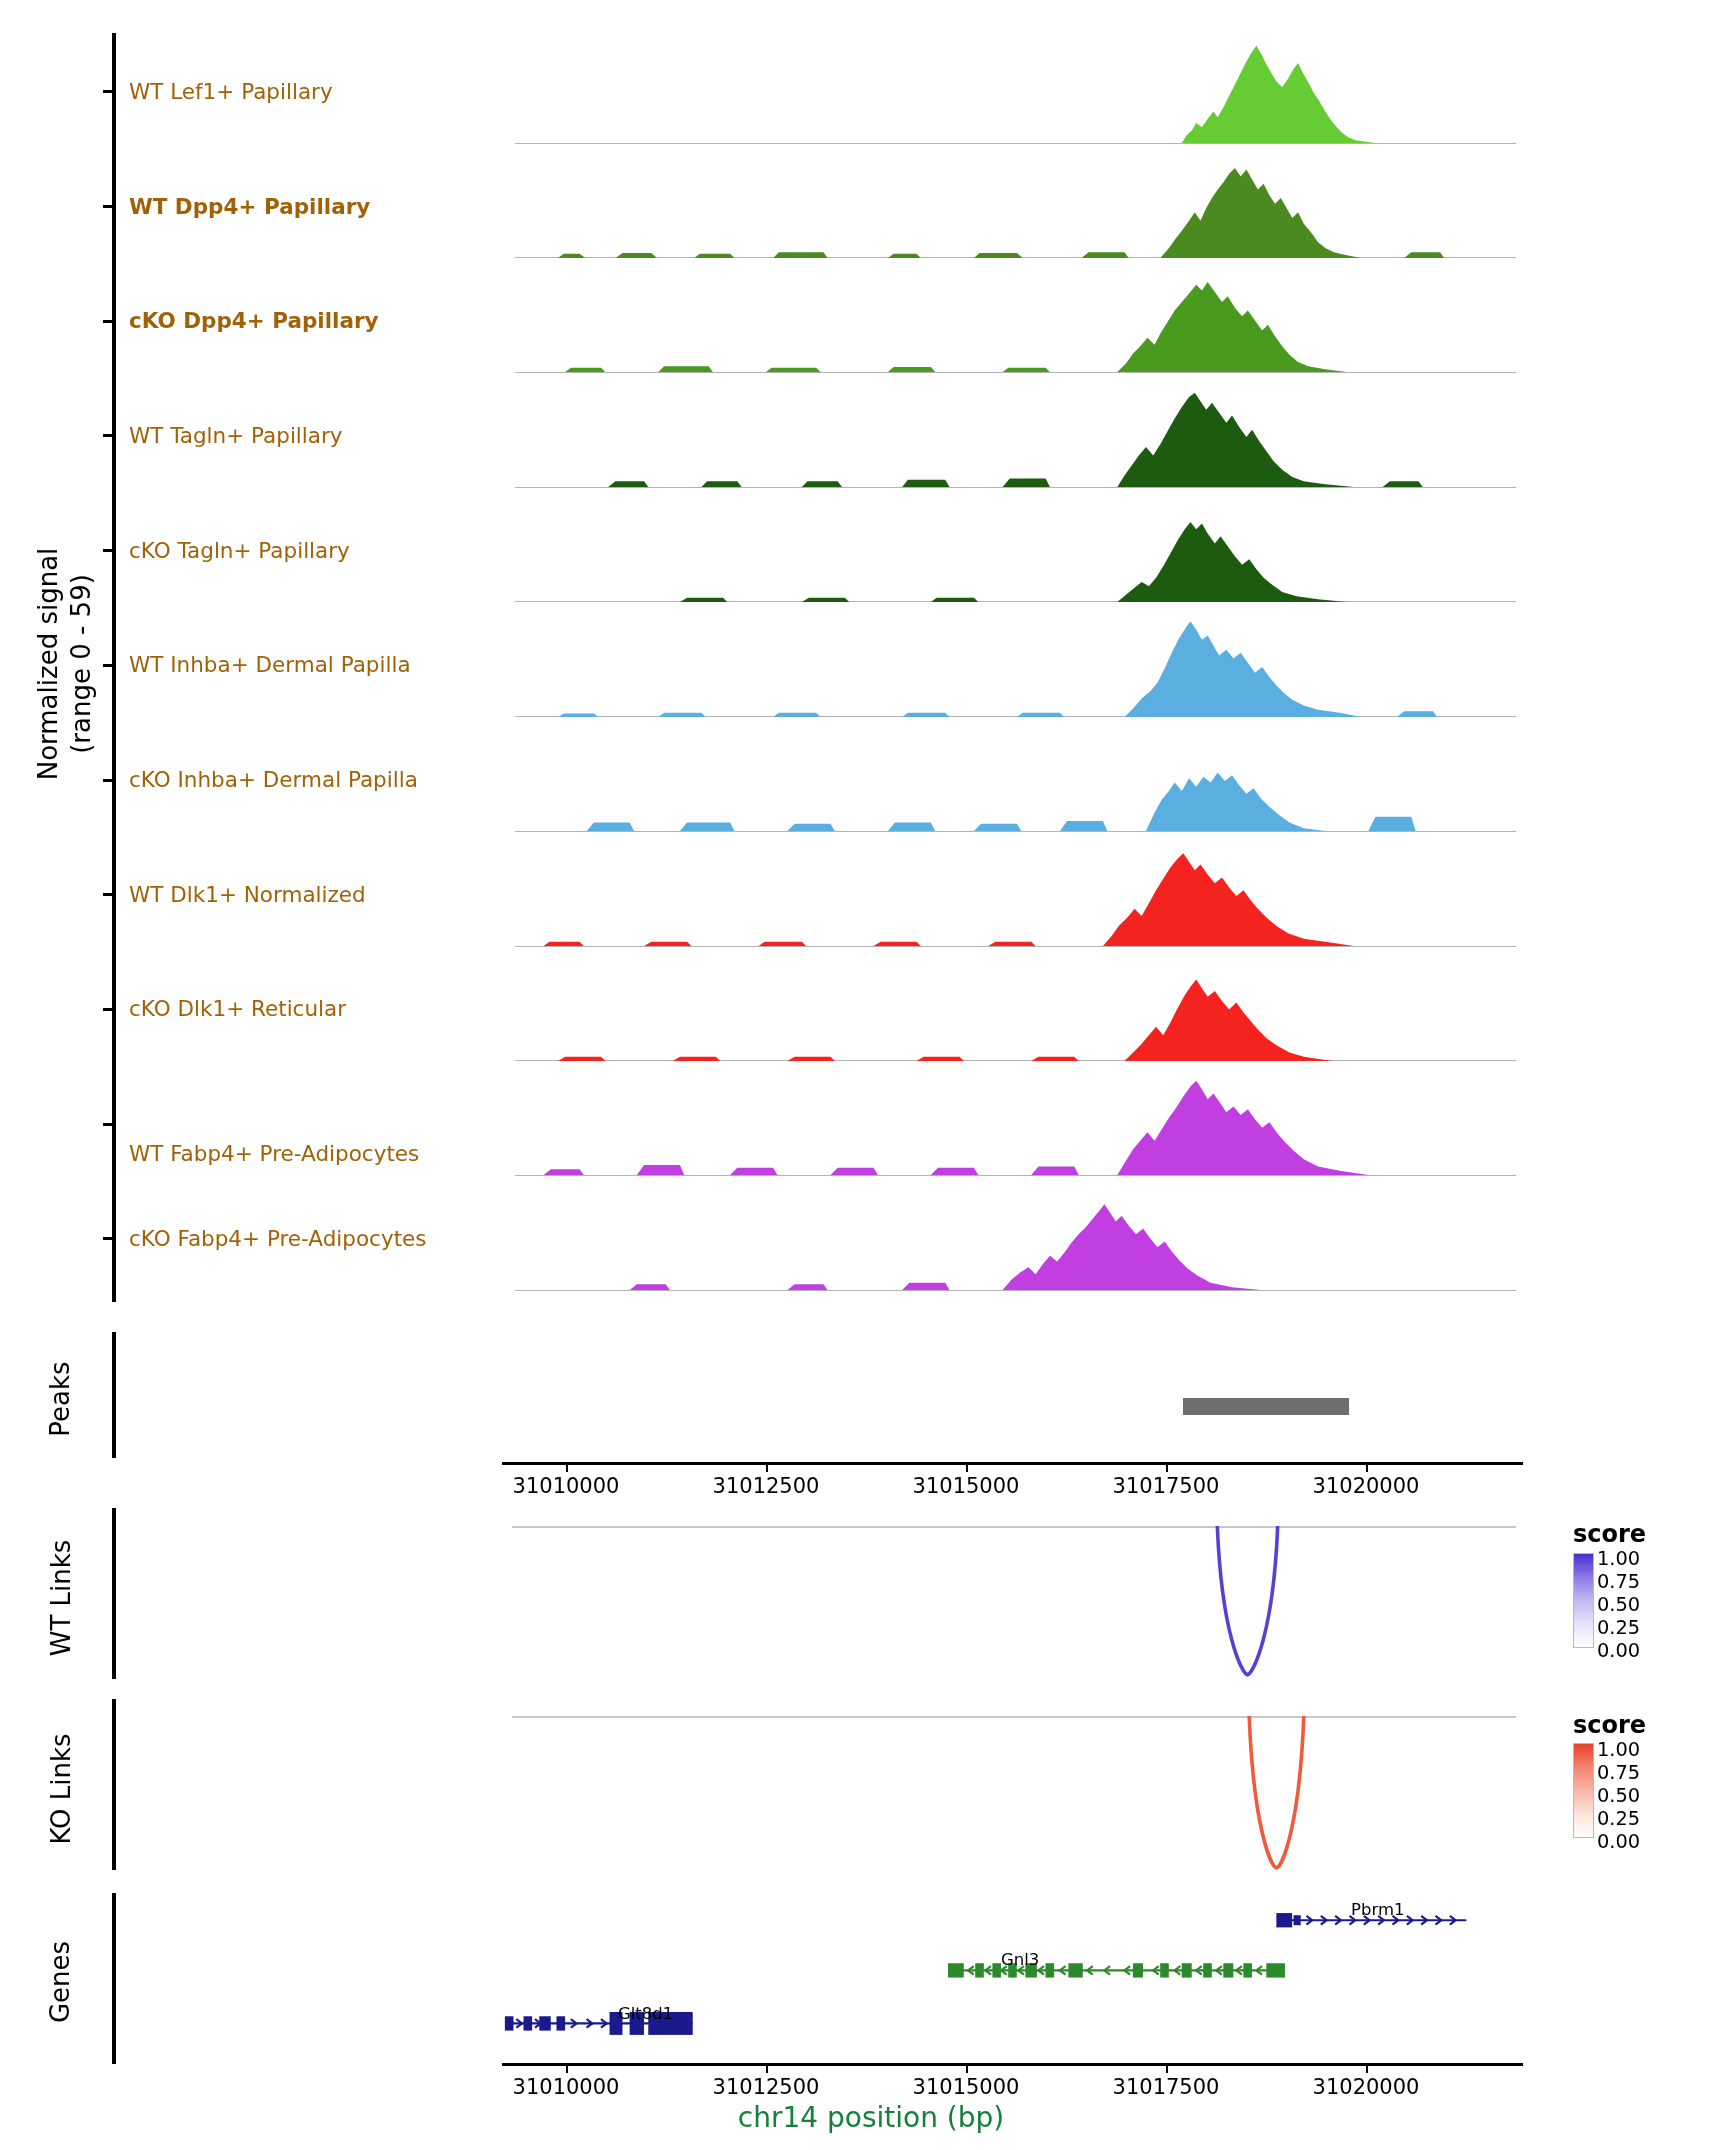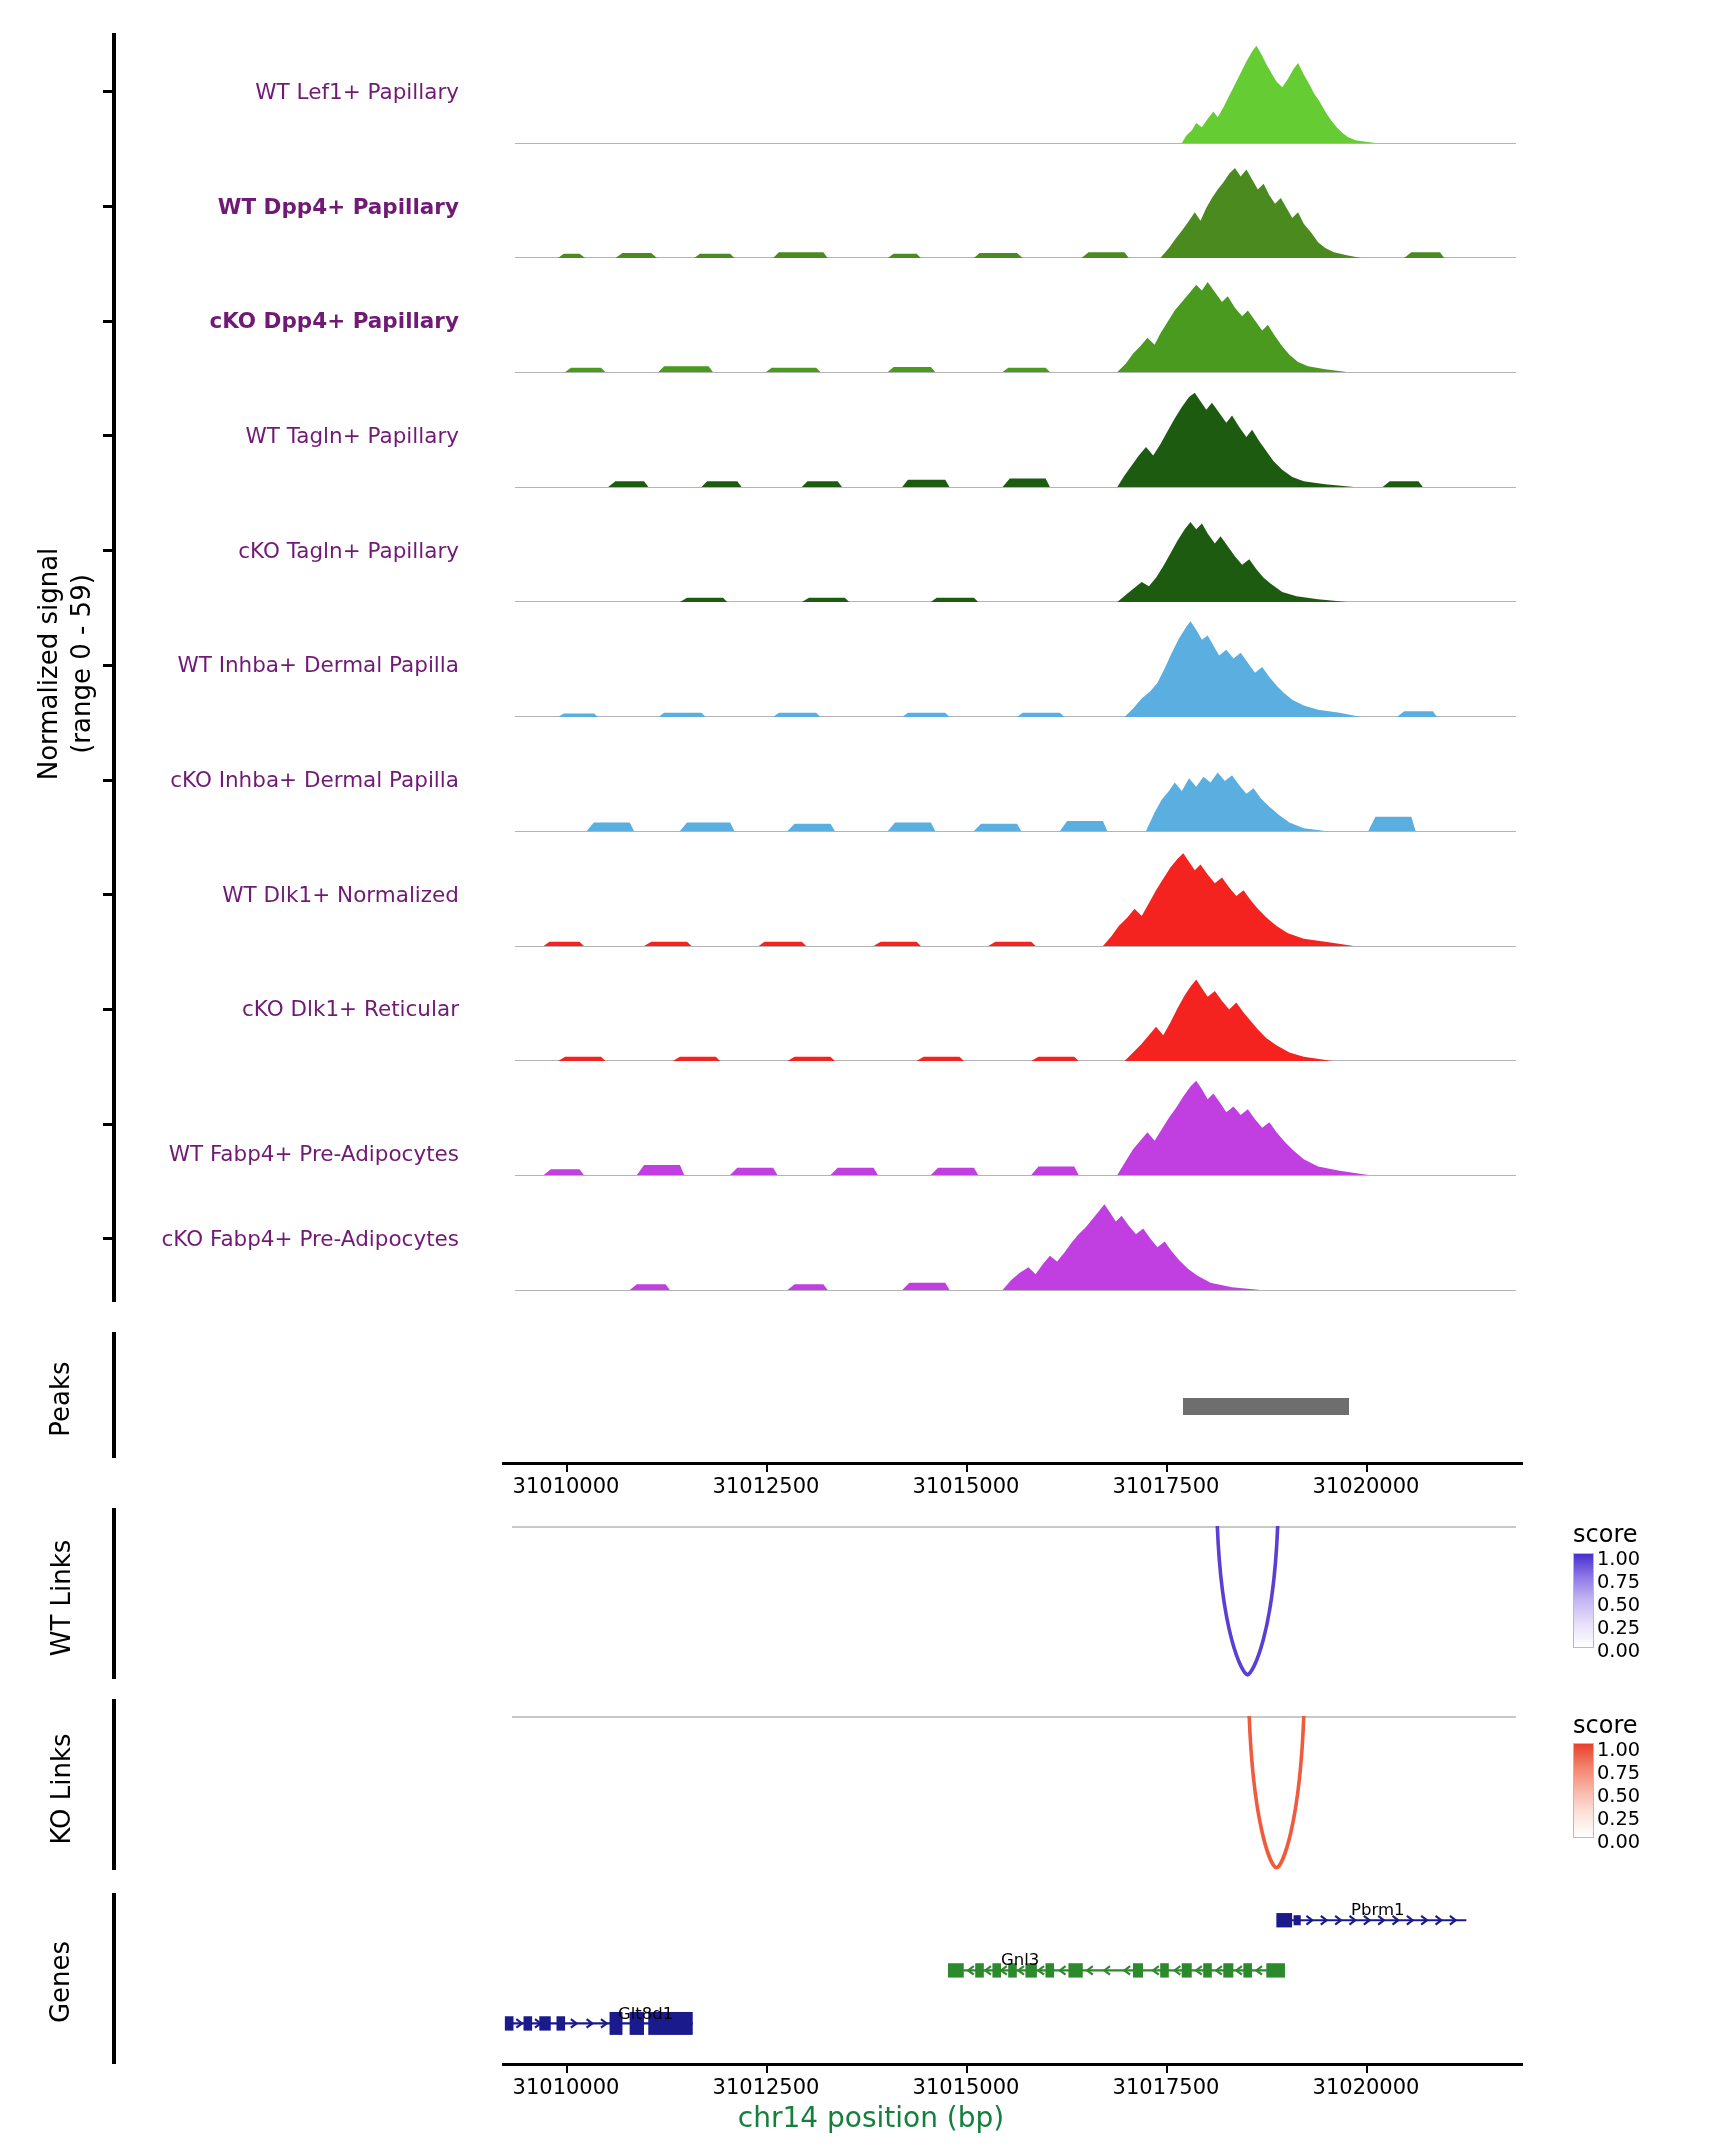--- a/index.html
+++ b/index.html
@@ -13,34 +13,34 @@
     color:#000;
     text-align:center;
     white-space:nowrap;
   }
   .axisbar{position:absolute;background:#000;}
   .tick{position:absolute;background:#000;width:8.6px;height:2.9px;}
 
   .trackLabel{
     position:absolute;
     font-size:21.5px;
-    color:#701a75;
-    text-align:right;
+    color:#a16207;
+    text-align:left;
     white-space:nowrap;
   }
   .trackBase{position:absolute;background:#b3b3b3;height:1.4px;}
   .trackSvg{position:absolute;}
 
   .peakBar{position:absolute;background:#6e6e6e;}
   .axisLine{position:absolute;background:#000;height:2.9px;}
   .axisTickV{position:absolute;background:#000;width:2.2px;height:10px;}
   .axisTickLabel{position:absolute;font-size:21px;color:#000;text-align:center;white-space:nowrap;}
 
   .linkTop{position:absolute;background:#c8c8c8;height:2.2px;}
-  .legendTitle{position:absolute;font-size:24px;color:#000;white-space:nowrap;}
+  .legendTitle{position:absolute;font-size:24px;color:#000;white-space:nowrap;font-weight:bold;}
   .legendBar{position:absolute;width:18.6px;border:0.7px solid #bbb;}
   .legendTickLabel{position:absolute;font-size:19.4px;color:#000;white-space:nowrap;}
 
   .geneLabel{position:absolute;font-size:16.5px;color:#000;white-space:nowrap;}
   .xaxisTitle{position:absolute;font-size:28px;color:#15803d;white-space:nowrap;margin-left:19px;}
 </style>
 </head>
 <body>
 
 <div id="root">

